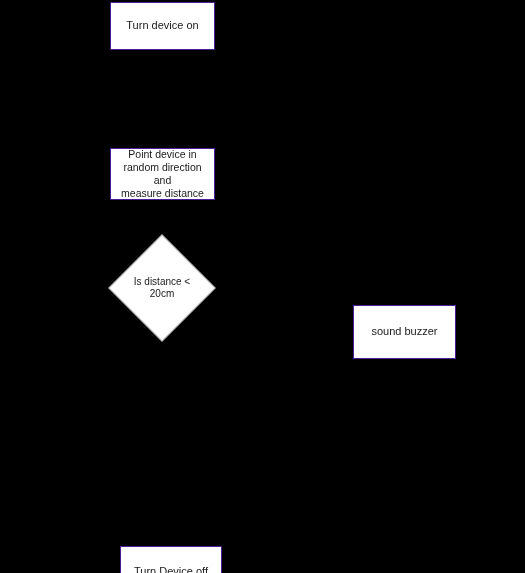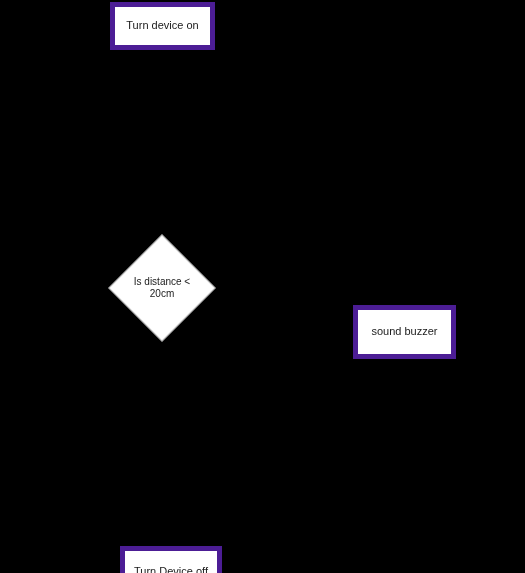--- a/index.html
+++ b/index.html
@@ -16,21 +16,21 @@
     font-family: "Liberation Sans", sans-serif;
     -webkit-font-smoothing: antialiased;
   }
   .node {
     position: absolute;
     box-sizing: border-box;
   }
   
   .box {
     background: #ffffff;
-    border: 5px solid #4c1d95;
+    border: 1px solid #4c1d95;
     display: flex;
     align-items: center;
     justify-content: center;
     text-align: center;
     color: #1a1a1a;
     line-height: 1.22;
   }
   .box .label {
     display: block;
     width: 100%;
@@ -77,20 +77,25 @@
 </style>
 </head>
 <body>
 
 <div id="canvas">
 
   <div class="node box" id="node-turn-on">
     <span class="label">Turn device on</span>
   </div>
 
+  <div class="node box" id="node-point-measure">
+    <span class="label">Point device in
+random direction and
+measure distance</span>
+  </div>
 
   <div class="node diamond" id="node-distance-check">
     <span class="shape"></span>
     <span class="label">Is distance &lt;
 20cm</span>
   </div>
 
   <div class="node box" id="node-sound-buzzer">
     <span class="label">sound buzzer</span>
   </div>

